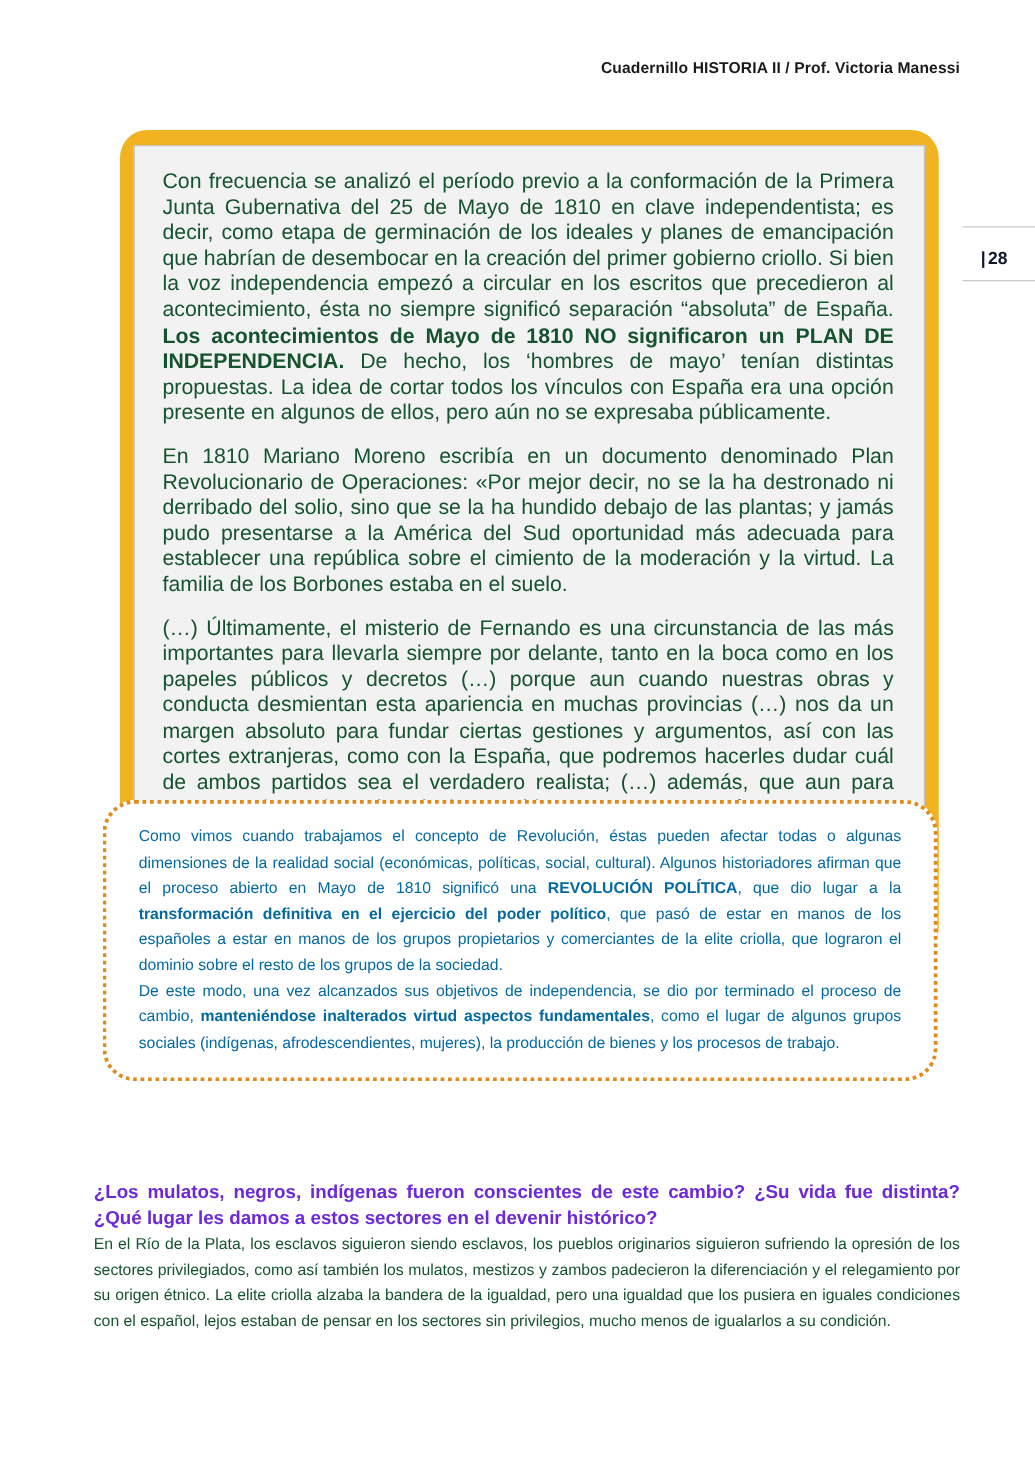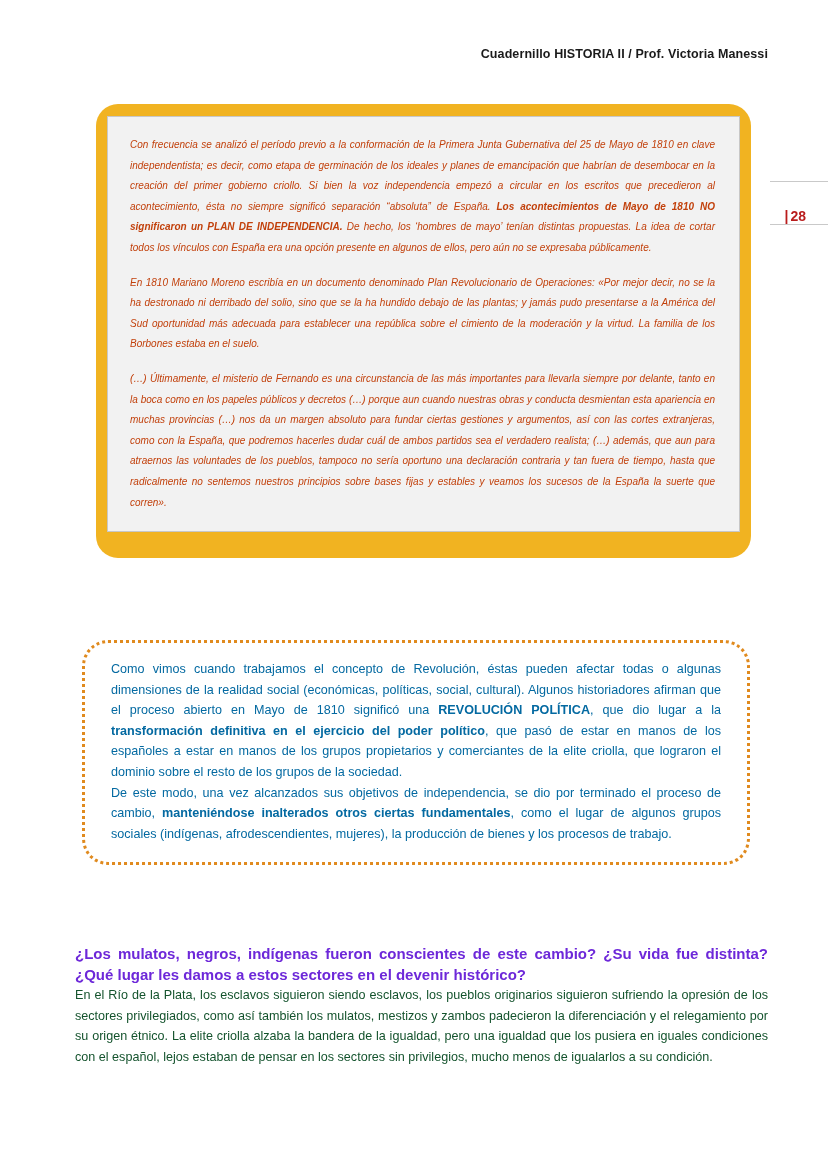--- a/index.html
+++ b/index.html
@@ -30,25 +30,25 @@
     right: 60px;
     font-size: 12.5px;
     font-weight: bold;
     color: #1a1a1a;
     letter-spacing: 0.1px;
   }
 
   
   .page-number {
     position: absolute;
-    top: 208px;
+    top: 198px;
     right: 22px;
     font-size: 14px;
     font-weight: bold;
-    color: #b91c1c;
+    color: #0f172a;
   }
   .page-number .bar {
     display: inline-block;
     margin-right: 2px;
   }
   .pn-rule {
     position: absolute;
     top: 181px;
     right: 0px;
     width: 58px;
@@ -76,25 +76,24 @@
     padding: 12px 11px 26px 11px;
   }
   .quote-inner {
     background: #f2f2f2;
     border: 1px solid #c7c7c7;
     padding: 18px 24px 18px 22px;
     box-sizing: border-box;
   }
   .quote-inner p {
     margin: 0 0 14px 0;
-    font-size: 10px;
+    font-size: 17px;
     line-height: 20.6px;
     text-align: justify;
-    color: #c2410c;
-    font-style: italic;
+    color: #14532d;
   }
   .quote-inner p:last-child {
     margin-bottom: 0;
   }
   .quote-inner b {
     font-weight: bold;
   }
 
   
   .dotted-box {
@@ -169,21 +168,21 @@
     <div class="quote-inner" id="quote-target">
         <p><span>Con frecuencia se analizó el período previo a la conformación de la Primera Junta Gubernativa del 25 de Mayo de 1810 en clave independentista; es decir, como etapa de germinación de los ideales y planes de emancipación que habrían de desembocar en la creación del primer gobierno criollo. Si bien la voz independencia empezó a circular en los escritos que precedieron al acontecimiento, ésta no siempre significó separación “absoluta” de España. </span><b>Los acontecimientos de Mayo de 1810 NO significaron un PLAN DE INDEPENDENCIA.</b><span> De hecho, los ‘hombres de mayo’ tenían distintas propuestas. La idea de cortar todos los vínculos con España era una opción presente en algunos de ellos, pero aún no se expresaba públicamente.</span></p>
         <p><span>En 1810 Mariano Moreno escribía en un documento denominado Plan Revolucionario de Operaciones: «Por mejor decir, no se la ha destronado ni derribado del solio, sino que se la ha hundido debajo de las plantas; y jamás pudo presentarse a la América del Sud oportunidad más adecuada para establecer una república sobre el cimiento de la moderación y la virtud. La familia de los Borbones estaba en el suelo.</span></p>
         <p><span>(…) Últimamente, el misterio de Fernando es una circunstancia de las más importantes para llevarla siempre por delante, tanto en la boca como en los papeles públicos y decretos (…) porque aun cuando nuestras obras y conducta desmientan esta apariencia en muchas provincias (…) nos da un margen absoluto para fundar ciertas gestiones y argumentos, así con las cortes extranjeras, como con la España, que podremos hacerles dudar cuál de ambos partidos sea el verdadero realista; (…) además, que aun para atraernos las voluntades de los pueblos, tampoco no sería oportuno una declaración contraria y tan fuera de tiempo, hasta que radicalmente no sentemos nuestros principios sobre bases fijas y estables y veamos los sucesos de la España la suerte que corren».</span></p>
       </div>
   </div>
 
   <div class="dotted-box">
     <div id="dotted-target">
         <p><span>Como vimos cuando trabajamos el concepto de Revolución, éstas pueden afectar todas o algunas dimensiones de la realidad social (económicas, políticas, social, cultural). Algunos historiadores afirman que el proceso abierto en Mayo de 1810 significó una </span><b>REVOLUCIÓN POLÍTICA</b><span>, que dio lugar a la </span><b>transformación definitiva en el ejercicio del poder político</b><span>, que pasó de estar en manos de los españoles a estar en manos de los grupos propietarios y comerciantes de la elite criolla, que lograron el dominio sobre el resto de los grupos de la sociedad.</span></p>
-        <p><span>De este modo, una vez alcanzados sus objetivos de independencia, se dio por terminado el proceso de cambio, </span><b>manteniéndose inalterados otros ciertas fundamentales</b><span>, como el lugar de algunos grupos sociales (indígenas, afrodescendientes, mujeres), la producción de bienes y los procesos de trabajo.</span></p>
+        <p><span>De este modo, una vez alcanzados sus objetivos de independencia, se dio por terminado el proceso de cambio, </span><b>manteniéndose inalterados virtud aspectos fundamentales</b><span>, como el lugar de algunos grupos sociales (indígenas, afrodescendientes, mujeres), la producción de bienes y los procesos de trabajo.</span></p>
       </div>
   </div>
 
   <div class="bottom-text">
     <p class="q">¿Los mulatos, negros, indígenas fueron conscientes de este cambio? ¿Su vida fue distinta? ¿Qué lugar les damos a estos sectores en el devenir histórico?</p>
     <p class="a">En el Río de la Plata, los esclavos siguieron siendo esclavos, los pueblos originarios siguieron sufriendo la opresión de los sectores privilegiados, como así también los mulatos, mestizos y zambos padecieron la diferenciación y el relegamiento por su origen étnico. La elite criolla alzaba la bandera de la igualdad, pero una igualdad que los pusiera en iguales condiciones con el español, lejos estaban de pensar en los sectores sin privilegios, mucho menos de igualarlos a su condición.</p>
   </div>
 
 </div>
 

